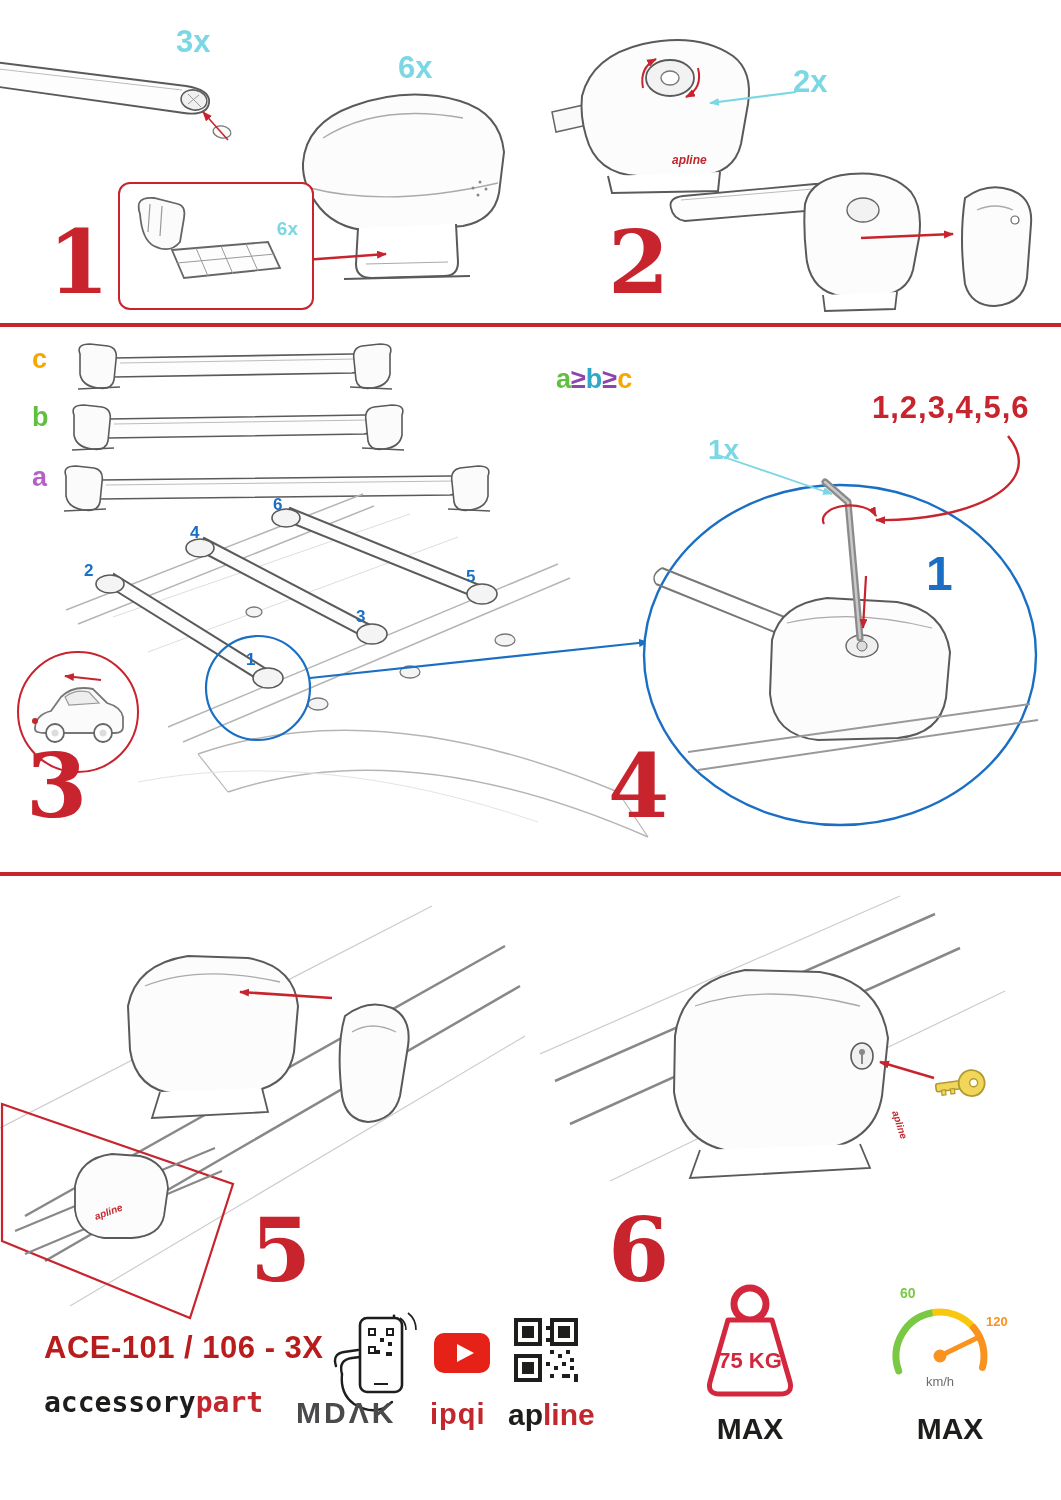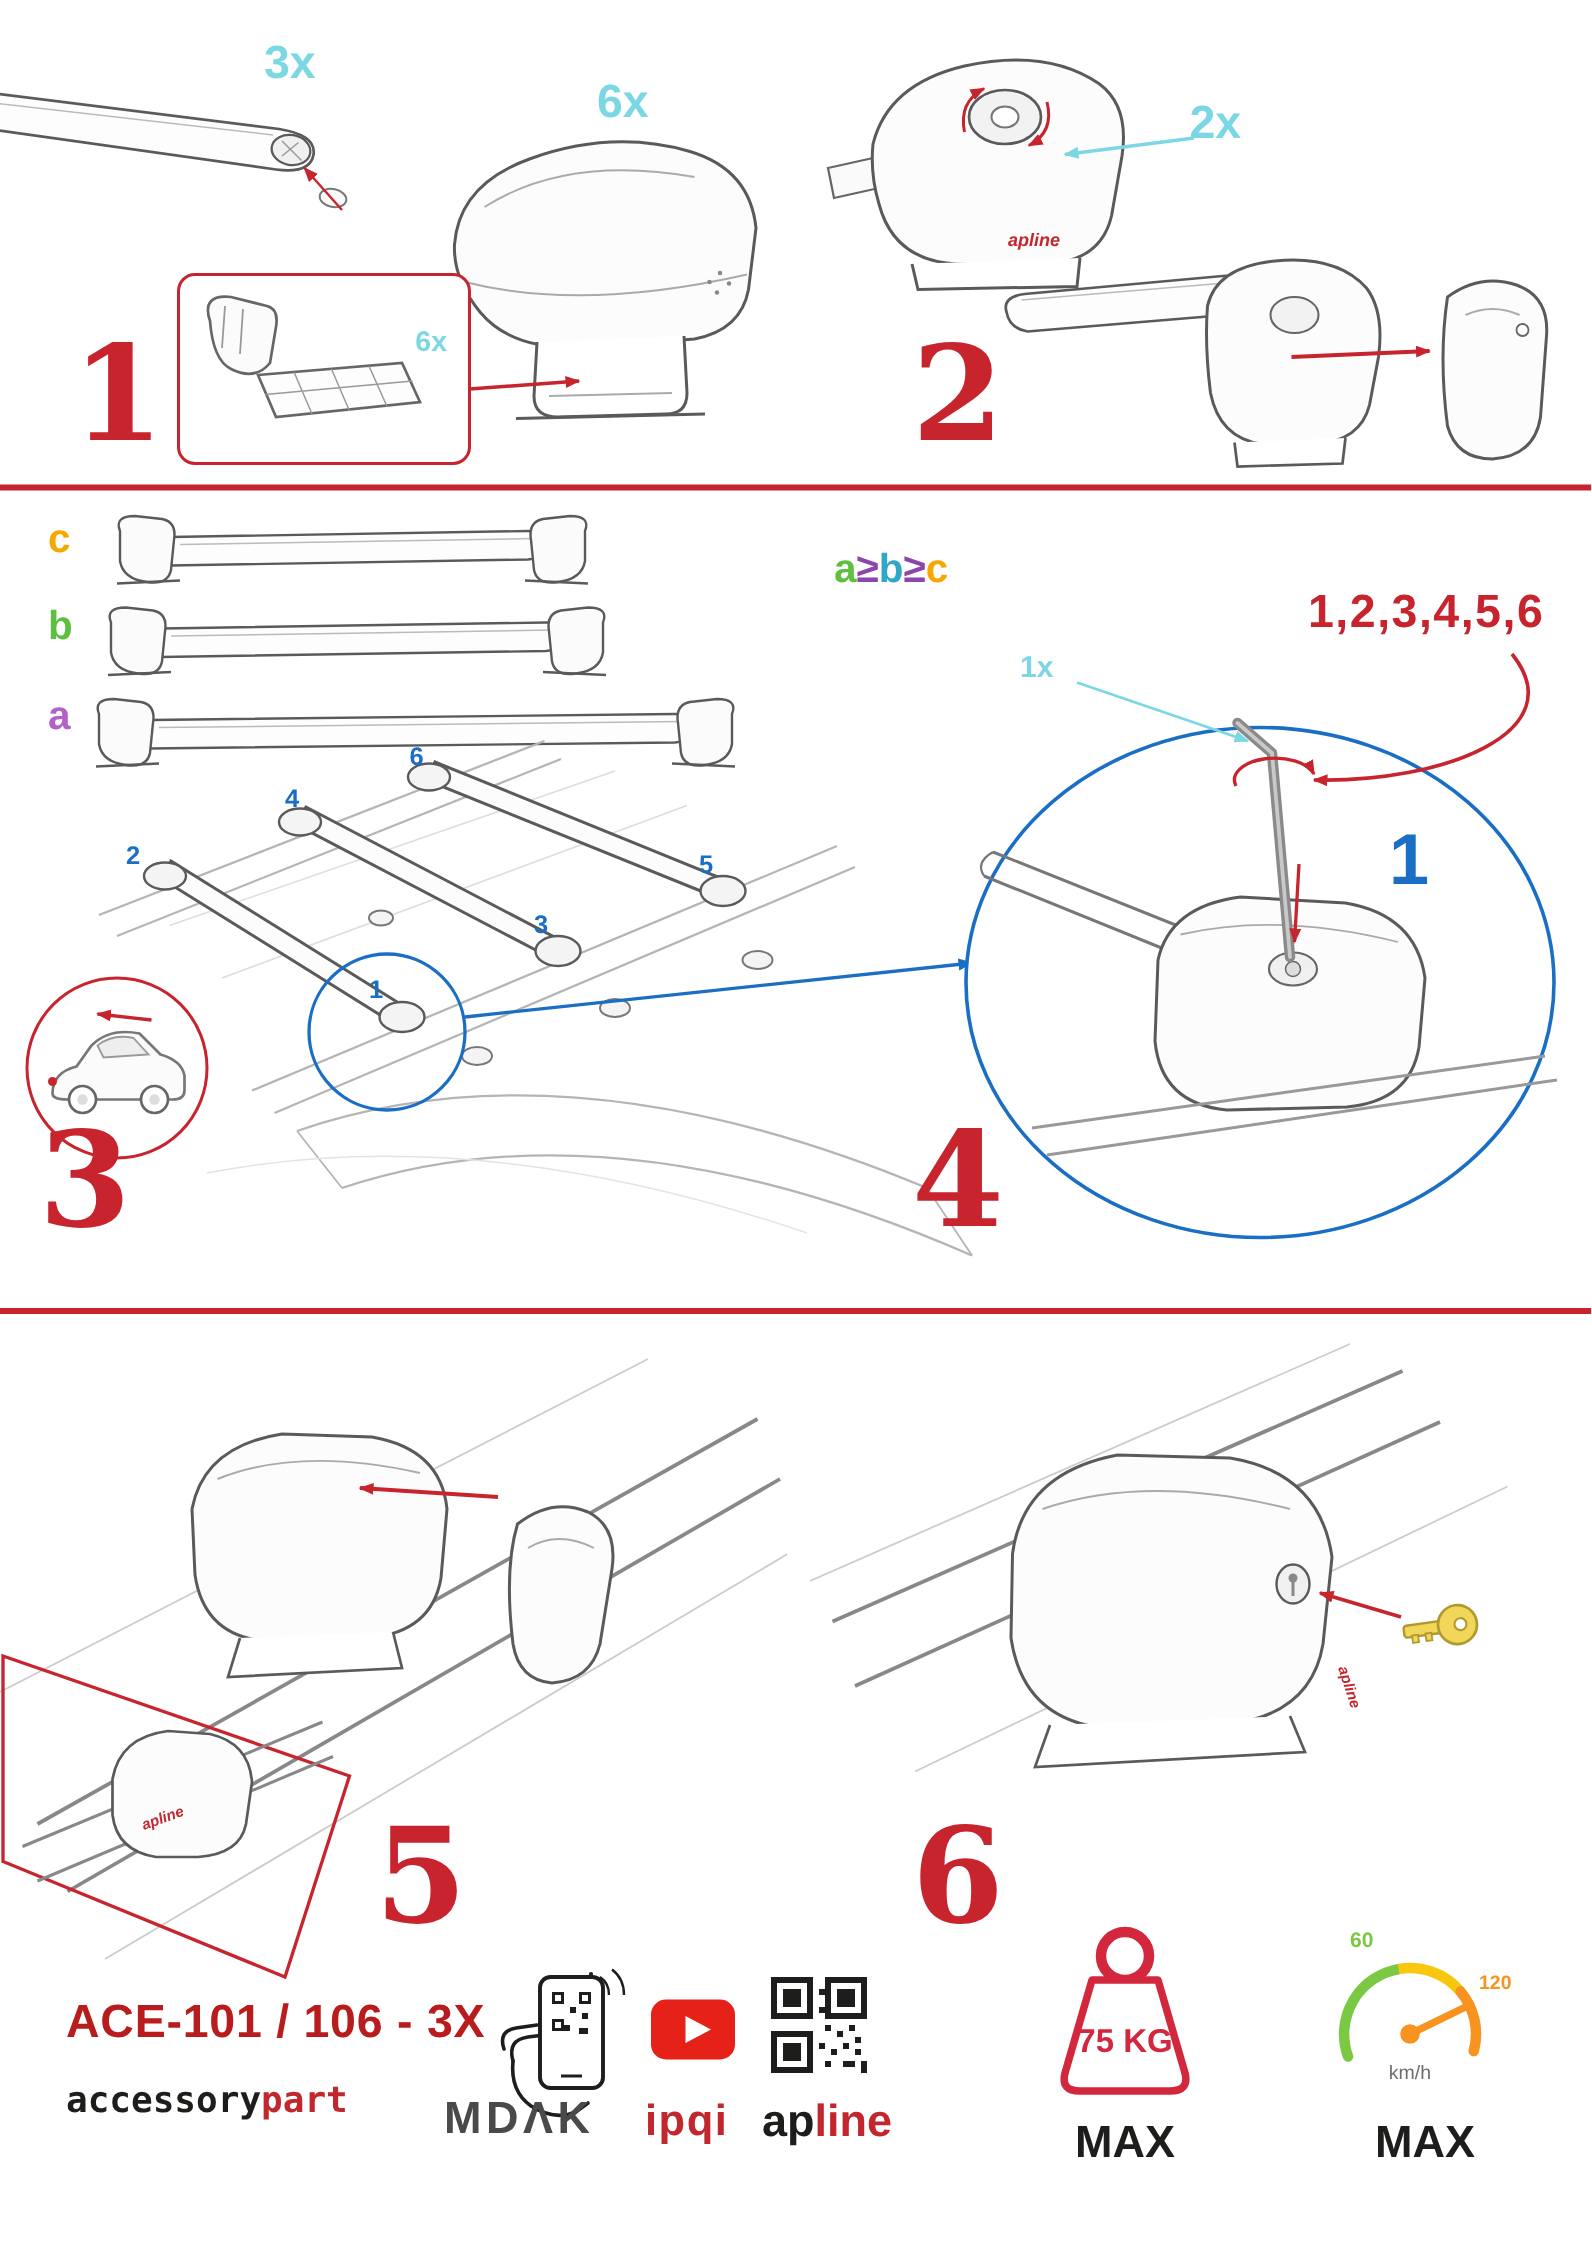--- a/index.html
+++ b/index.html
@@ -10,21 +10,21 @@
   .num{color:#C8242E;font-family:"DejaVu Serif",serif;font-weight:bold;
        font-size:88px;line-height:1;z-index:6;}
   .cyan{color:#7CD7E4;font-size:31px;font-weight:bold;z-index:6;}
   .bluebig{color:#1A6FC4;font-size:48px;font-weight:bold;z-index:6;}
   .seq{color:#C8242E;font-size:31px;font-weight:bold;letter-spacing:1px;z-index:6;}
   .barlabel{font-size:27px;font-weight:bold;z-index:6;}
   .divider{position:absolute;left:0;width:1061px;height:4px;background:#C8242E;z-index:4;}
   .padbox{position:absolute;border:2px solid #C8242E;border-radius:12px;z-index:3;background:#fff;}
   .rule{font-size:27px;font-weight:bold;z-index:6;}
   .code{color:#b91c1c;font-size:31px;font-weight:bold;letter-spacing:0.5px;z-index:6;}
-  .brandmono{font-family:"DejaVu Sans Mono",monospace;font-size:24px;font-weight:bold;z-index:6;}
+  .brandmono{font-family:"DejaVu Sans Mono",monospace;font-size:28px;font-weight:bold;z-index:6;}
   .mdak{color:#4A4A4C;font-size:30px;font-weight:bold;letter-spacing:3px;z-index:6;}
   .ipqi{color:#C1272D;font-size:29px;font-weight:bold;letter-spacing:1px;z-index:6;}
   .apline{font-size:30px;font-weight:bold;z-index:6;}
   .maxlbl{font-size:30px;font-weight:bold;color:#1d1d1b;text-align:center;z-index:6;}
   svg{display:block;z-index:2;position:relative;}
 </style>
 </head>
 <body>
 
 <div class="page">
@@ -234,21 +234,21 @@
     <circle cx="91" cy="87" r="9" fill="#fff" stroke="#666" stroke-width="1.8"></circle>
     <circle cx="43" cy="87" r="3.5" fill="#ddd"></circle>
       <circle cx="91" cy="87" r="3.5" fill="#ddd"></circle>
     <path d="M89,34 L53,30" stroke="#C8242E" stroke-width="2.2" marker-end="url(#ar5)"></path>
     <circle cx="23" cy="75" r="3" fill="#C8242E"></circle>
   </svg>
 
   <div class="abs num" style="left:26px;top:742px;">3</div>
 
   <div class="abs seq txt" style="left:872px;top:390px;">1,2,3,4,5,6</div>
-  <div class="abs cyan txt" style="left:680px;top:434px;font-size:20px;">1x</div>
+  <div class="abs cyan txt" style="left:708px;top:434px;font-size:28px;">1x</div>
 
   <svg class="abs" style="left:622px;top:418px;" width="439" height="430" viewBox="0 0 439 430">
     <defs>
       <marker id="ar6" markerWidth="11" markerHeight="9" refX="9" refY="4" orient="auto" markerUnits="userSpaceOnUse">
           <path d="M0,0 L10,4 L0,8 Z" fill="#C8242E"></path>
         </marker>
       <marker id="ac2" markerWidth="11" markerHeight="9" refX="9" refY="4" orient="auto" markerUnits="userSpaceOnUse">
           <path d="M0,0 L10,4 L0,8 Z" fill="#7CD7E4"></path>
         </marker>
     </defs>

